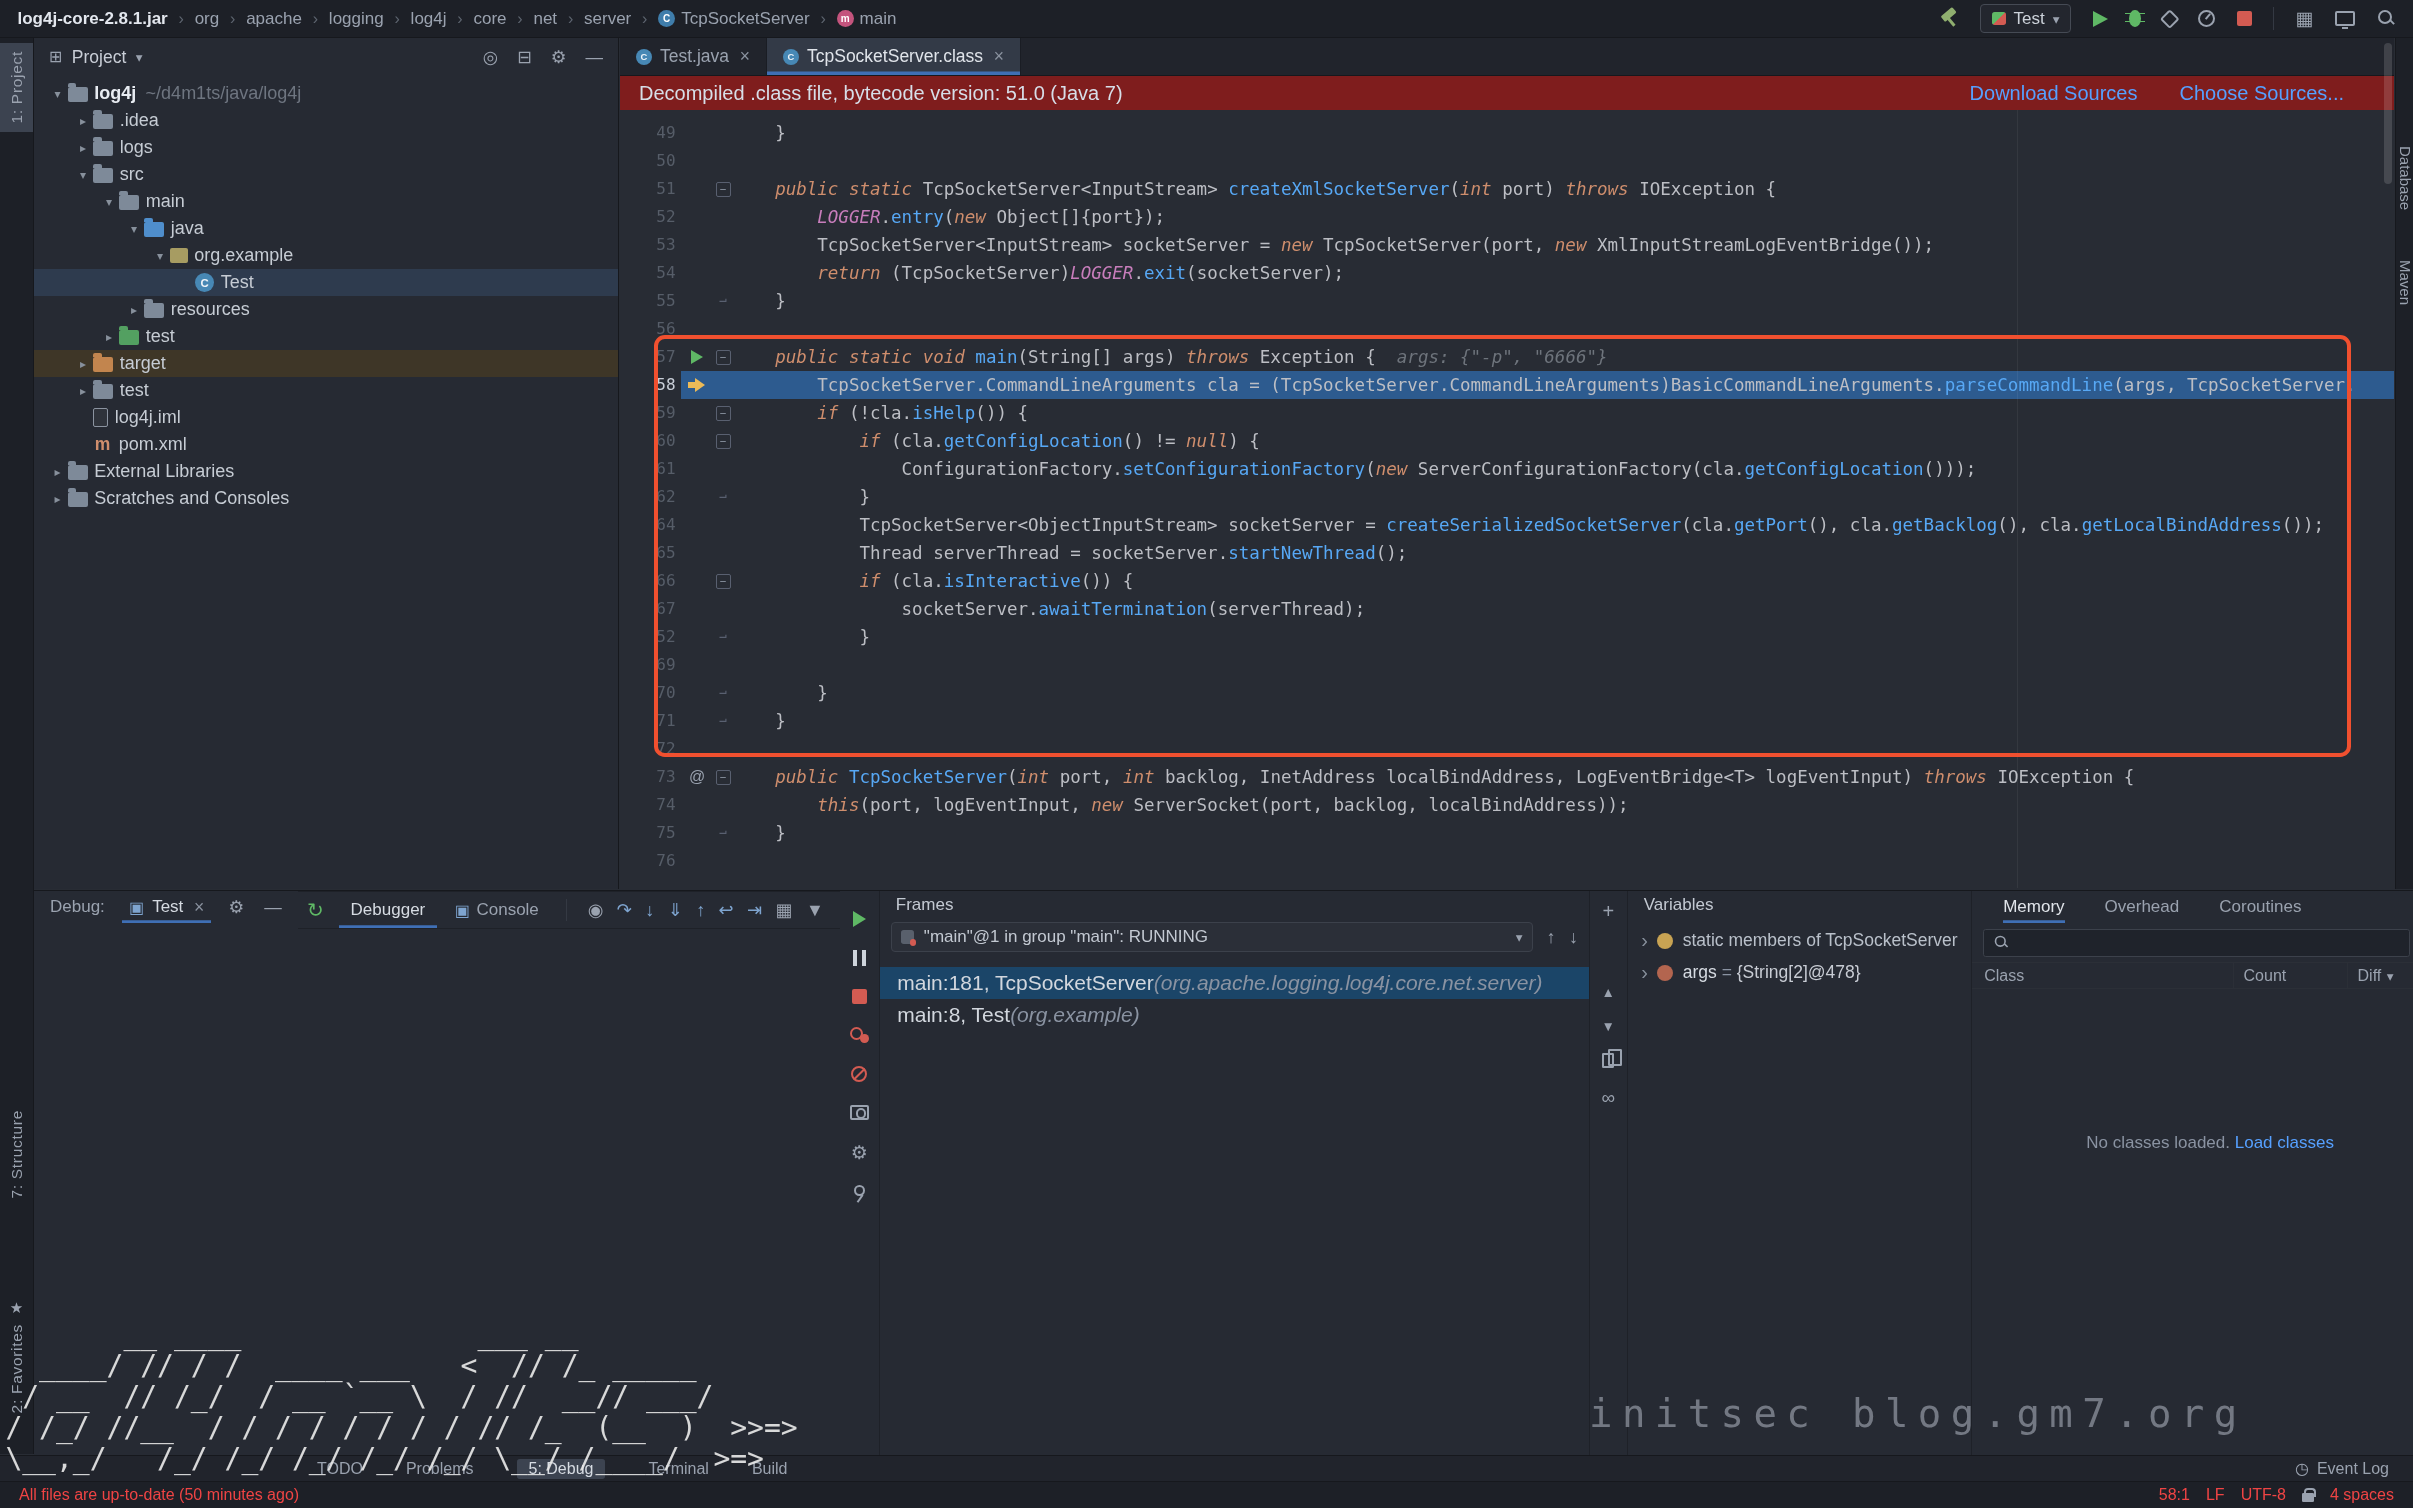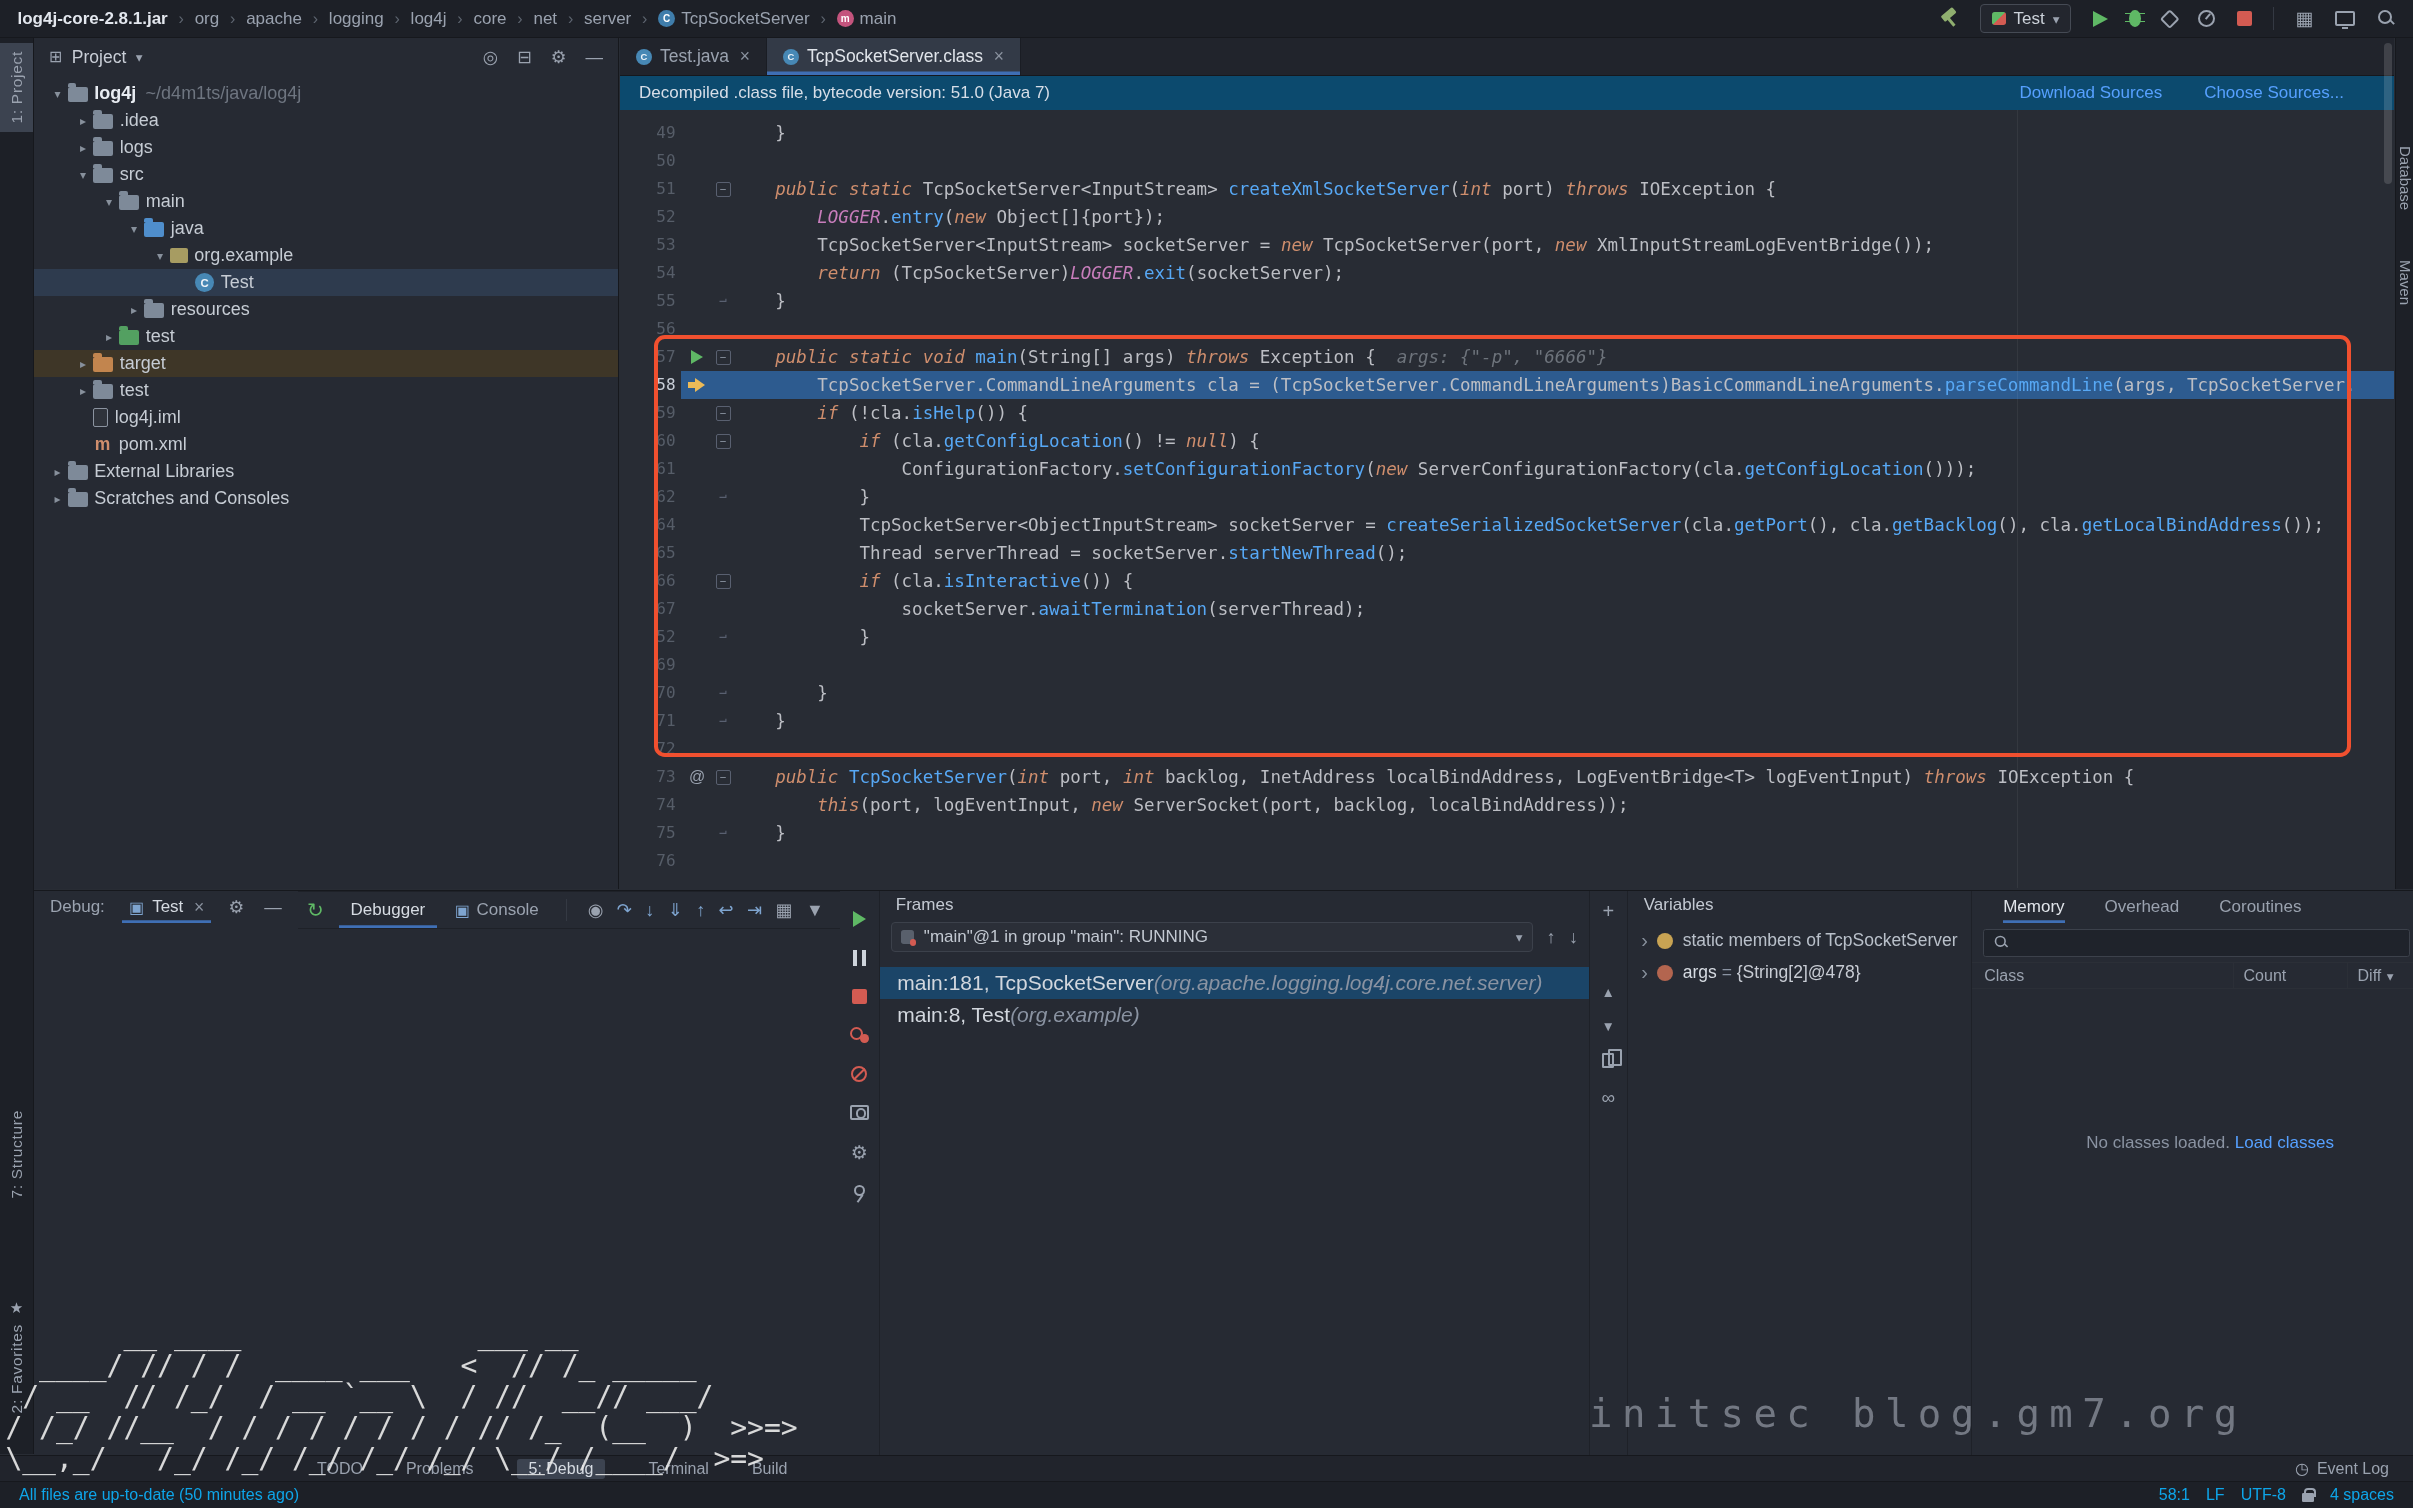--- a/index.html
+++ b/index.html
@@ -68,21 +68,21 @@
   .ficon-file{width:15px;height:19px;border:1.3px solid #8b93a0;border-radius:2px;background:#2f333b;flex:0 0 auto}
   .mvn{color:#cf8e6d;font-weight:bold;font-size:17.5px;width:19px;text-align:center;flex:0 0 auto}
 
   
   #editor-col{position:absolute;left:620px;top:38px;width:1774px;height:851px;background:#282c34}
   #tabs-row{height:38px;background:#21242c;display:flex;border-bottom:0.7px solid #16181d}
   .etab{display:flex;align-items:center;gap:8px;padding:0 16px;font-size:17.5px;color:#9aa2af;border-right:0.7px solid #1a1d24}
   .etab.active{background:#333a47;color:#e0e4ea;box-shadow:inset 0 -3.4px 0 #3f6fb5}
   .tab-cls{width:16px!important;height:16px!important;font-size:9.4px!important}
   .etab-close{color:#8b93a0;font-size:17.5px;margin-left:2.7px}
-  #banner{height:34px;background:#0c4a6e;display:flex;align-items:center;padding:16px 19px;font-size:17px;color:#d7dee8}
+  #banner{height:34px;background:#7f1d1d;display:flex;align-items:center;padding:16px 19px;font-size:20px;color:#d7dee8}
   .banner-links{margin-left:auto;display:flex;gap:42px;padding-right:31px}
   .lnk{color:#56a0ff}
   #code{position:relative;height:778px;overflow:hidden;font-family:"DejaVu Sans Mono",monospace;font-size:17.5px;padding-top:9px}
   .cline{display:flex;height:28px;line-height:28px;white-space:pre}
   .lnum{width:61px;flex:0 0 auto;text-align:right;color:#565d68;font-size:16px;padding-right:5.4px}
   .crest{flex:1;display:flex;min-width:0}
   .cline.exec .crest{background:#2d5b8f}
   .cline.exec .lnum{color:#c9cfd8}
   .gico{width:32px;flex:0 0 auto;display:flex;align-items:center;justify-content:center}
   .gfold{width:20px;flex:0 0 auto;display:flex;align-items:center;justify-content:center;color:#67707c}
@@ -178,21 +178,21 @@
   .th-class{flex:1;padding-left:12px}
   .th-count{width:114px;border-left:0.7px solid #2b2f37;padding-left:9.4px;height:100%;display:flex;align-items:center}
   .th-diff{width:101px;border-left:0.7px solid #2b2f37;padding-left:9.4px;height:100%;display:flex;align-items:center;gap:5.4px}
   .mem-empty{position:absolute;top:242px;left:0;width:100%;text-align:center;font-size:17px;color:#8a93a2}
 
   
   #bottom-stripe{position:absolute;left:0;top:1455px;width:2413px;height:27px;background:#21242c;border-top:0.7px solid #16181d;display:flex;align-items:center;gap:43px;padding-left:317px;font-size:16px;color:#9aa2af;z-index:5}
   .bs-item{display:flex;gap:6.7px;align-items:center}
   .bs-item.active{background:#3c4350;color:#d6dbe2;padding:1.3px 12px;border-radius:2.7px}
   .bs-right{margin-left:auto;padding-right:24px;display:flex;gap:8px;align-items:center}
-  #statusbar{position:absolute;left:0;top:1481px;width:2413px;height:27px;background:#1d2027;border-top:0.7px solid #16181d;display:flex;align-items:center;padding:0 19px;font-size:16px;color:#0ea5e9;z-index:5}
+  #statusbar{position:absolute;left:0;top:1481px;width:2413px;height:27px;background:#1d2027;border-top:0.7px solid #16181d;display:flex;align-items:center;padding:0 19px;font-size:16px;color:#ef4444;z-index:5}
   .sb-right{margin-left:auto;display:flex;gap:16px;align-items:center}
   .ic-lock{position:relative;width:12px;height:8.8px;background:#9aa2af;border-radius:1.3px;margin-top:5.4px}
   .ic-lock::before{content:"";position:absolute;left:2px;top:-5.4px;width:8px;height:6.7px;border:2px solid #9aa2af;border-bottom:none;border-radius:4px 4px 0 0}
 
   
   #ascii{position:absolute;left:5.4px;top:1319px;z-index:60;font-family:"DejaVu Sans Mono",monospace;font-size:28px;line-height:31px;color:#e8e8e8;opacity:.92;pointer-events:none;white-space:pre}
   #wm-text{position:absolute;left:1589px;top:1391px;z-index:60;font-family:"DejaVu Sans Mono",monospace;font-size:39px;letter-spacing:9.4px;color:#a7adb8;opacity:.6;pointer-events:none}
 </style>
 </head>
 <body>

